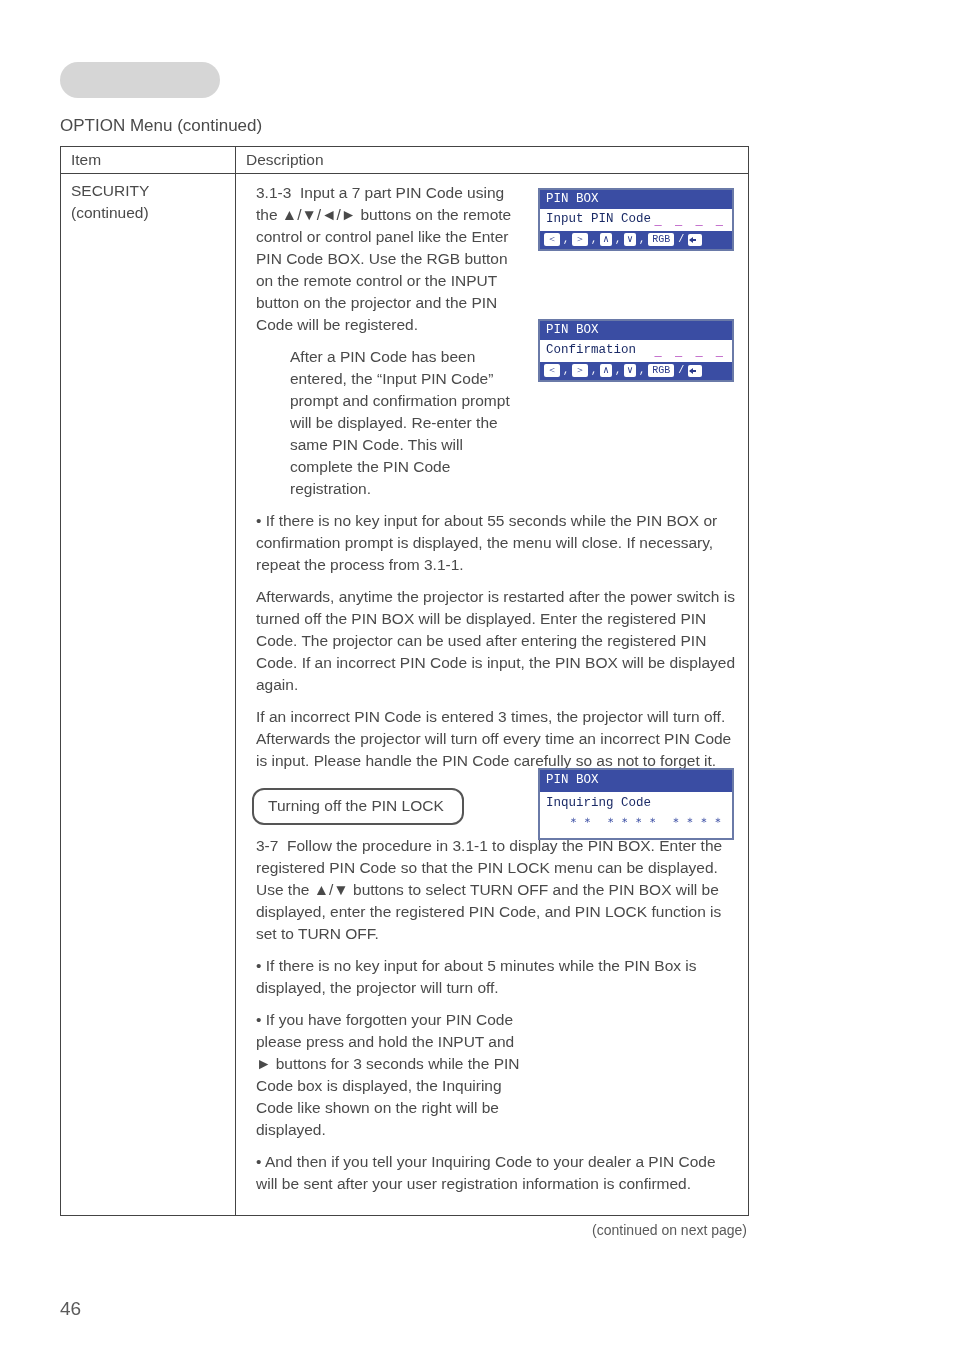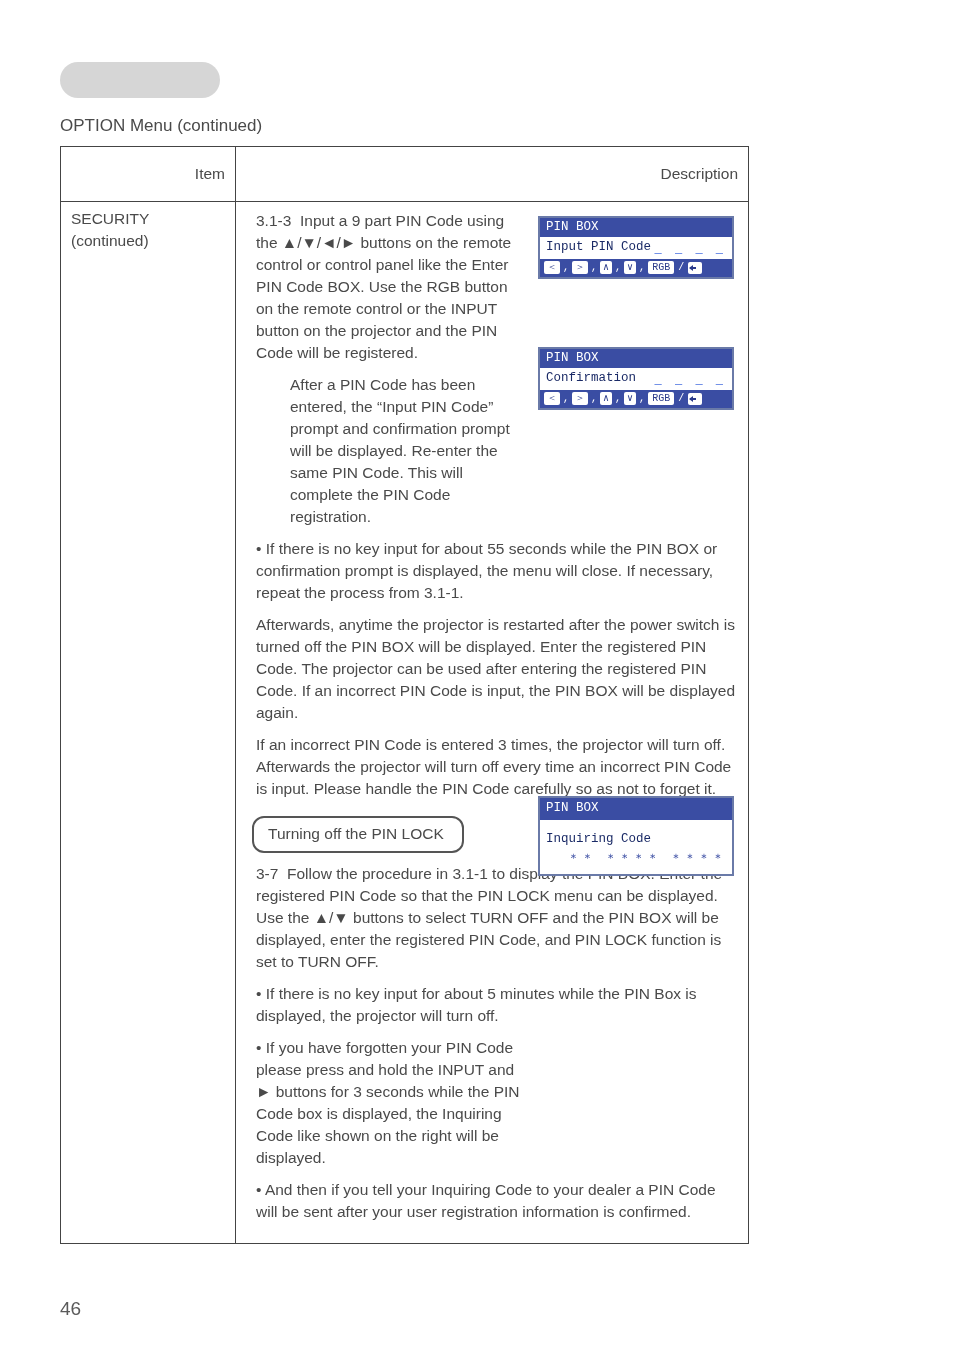--- a/index.html
+++ b/index.html
@@ -42,22 +42,22 @@
   table.main td, table.main th {
     border: 1px solid #444;
     vertical-align: top;
     padding: 6px 10px 6px 10px;
     font-size: 15.5px;
     line-height: 1.42;
     color: #4a4a4a;
   }
   table.main th {
     font-weight: normal;
-    text-align: right;
-    padding: 16px 10px;
+    text-align: left;
+    padding: 2px 10px;
   }
   col.c1 { width: 175px; }
   col.c2 { width: auto; }
   .body-cell { position: relative; padding-top: 8px !important; padding-bottom: 10px !important; }
   .para { margin-bottom: 10px; }
   .indent1 { padding-left: 44px; }
   .indent-step { padding-left: 10px; }
   .step-lead { display: inline; margin-top: 24px; }
   .bubble {
     border: 2px solid #555;
@@ -89,21 +89,21 @@
   }
   .osd .osd-body {
     padding: 3px 0 4px 6px;
     position: relative;
   }
   .osd .dashline {
     position: absolute;
     right: 6px;
     bottom: 3px;
     letter-spacing: 3px;
-    color: #1d4ed8;
+    color: #a21caf;
     font-size: 12px;
   }
   .osd .btnrow {
     background: #3a4da3;
     color: #fff;
     padding: 2px 4px 3px 4px;
     display: flex;
     gap: 3px;
     align-items: center;
     font-size: 10px;
@@ -159,21 +159,20 @@
   }
   .osd-inq .osd-title {
     background: #3a4da3;
     color: #fff;
     padding: 2px 6px;
     font-size: 12.5px;
   }
   .osd-inq .osd-body {
     padding: 3px 6px 6px 6px;
     font-size: 12.5px;
-    margin-top: 8px;
   }
   .osd-inq .stars {
     text-align: right;
     letter-spacing: 2px;
     font-size: 12px;
     color: #3a4da3;
     padding-top: 2px;
   }
 
   .continued {
@@ -258,21 +257,21 @@
             <div class="osd-title">PIN BOX</div>
             <div class="osd-body">
               <div>Inquiring Code</div>
               <div class="stars">＊＊ ＊＊＊＊ ＊＊＊＊</div>
             </div>
           </div>
 
           
           <div class="para indent-step" style="padding-right:210px;">
             <span class="step-lead">3.1-3</span>&nbsp;
-            <span class="vitem">Input a 9 part PIN Code using the ▲/▼/◄/► buttons on the remote control or control panel like the Enter PIN Code BOX. Use the RGB button on the remote control or the INPUT button on the projector and the PIN Code will be registered.</span>
+            <span class="vitem">Input a 7 part PIN Code using the ▲/▼/◄/► buttons on the remote control or control panel like the Enter PIN Code BOX. Use the RGB button on the remote control or the INPUT button on the projector and the PIN Code will be registered.</span>
           </div>
 
           <div class="para indent1" style="padding-right:210px;">
             <span>After a PIN Code has been entered, the “Input PIN Code” prompt and confirmation prompt will be displayed. Re-enter the same PIN Code. This will complete the PIN Code registration.</span>
           </div>
 
           <div class="para indent-step">
             <span>•</span>
             <span>If there is no key input for about 55 seconds while the PIN BOX or confirmation prompt is displayed, the menu will close. If necessary, repeat the process from 3.1-1.</span>
           </div>
@@ -307,15 +306,16 @@
           <div class="para indent-step">
             <span>•</span>
             <span>And then if you tell your Inquiring Code to your dealer a PIN Code will be sent after your user registration information is confirmed.</span>
           </div>
 
         </td>
       </tr>
     </tbody>
   </table>
 
+  <div class="continued">(continued on next page)</div>
 
   <div class="page-number">46</div>
 </div>
 
 </body></html>

